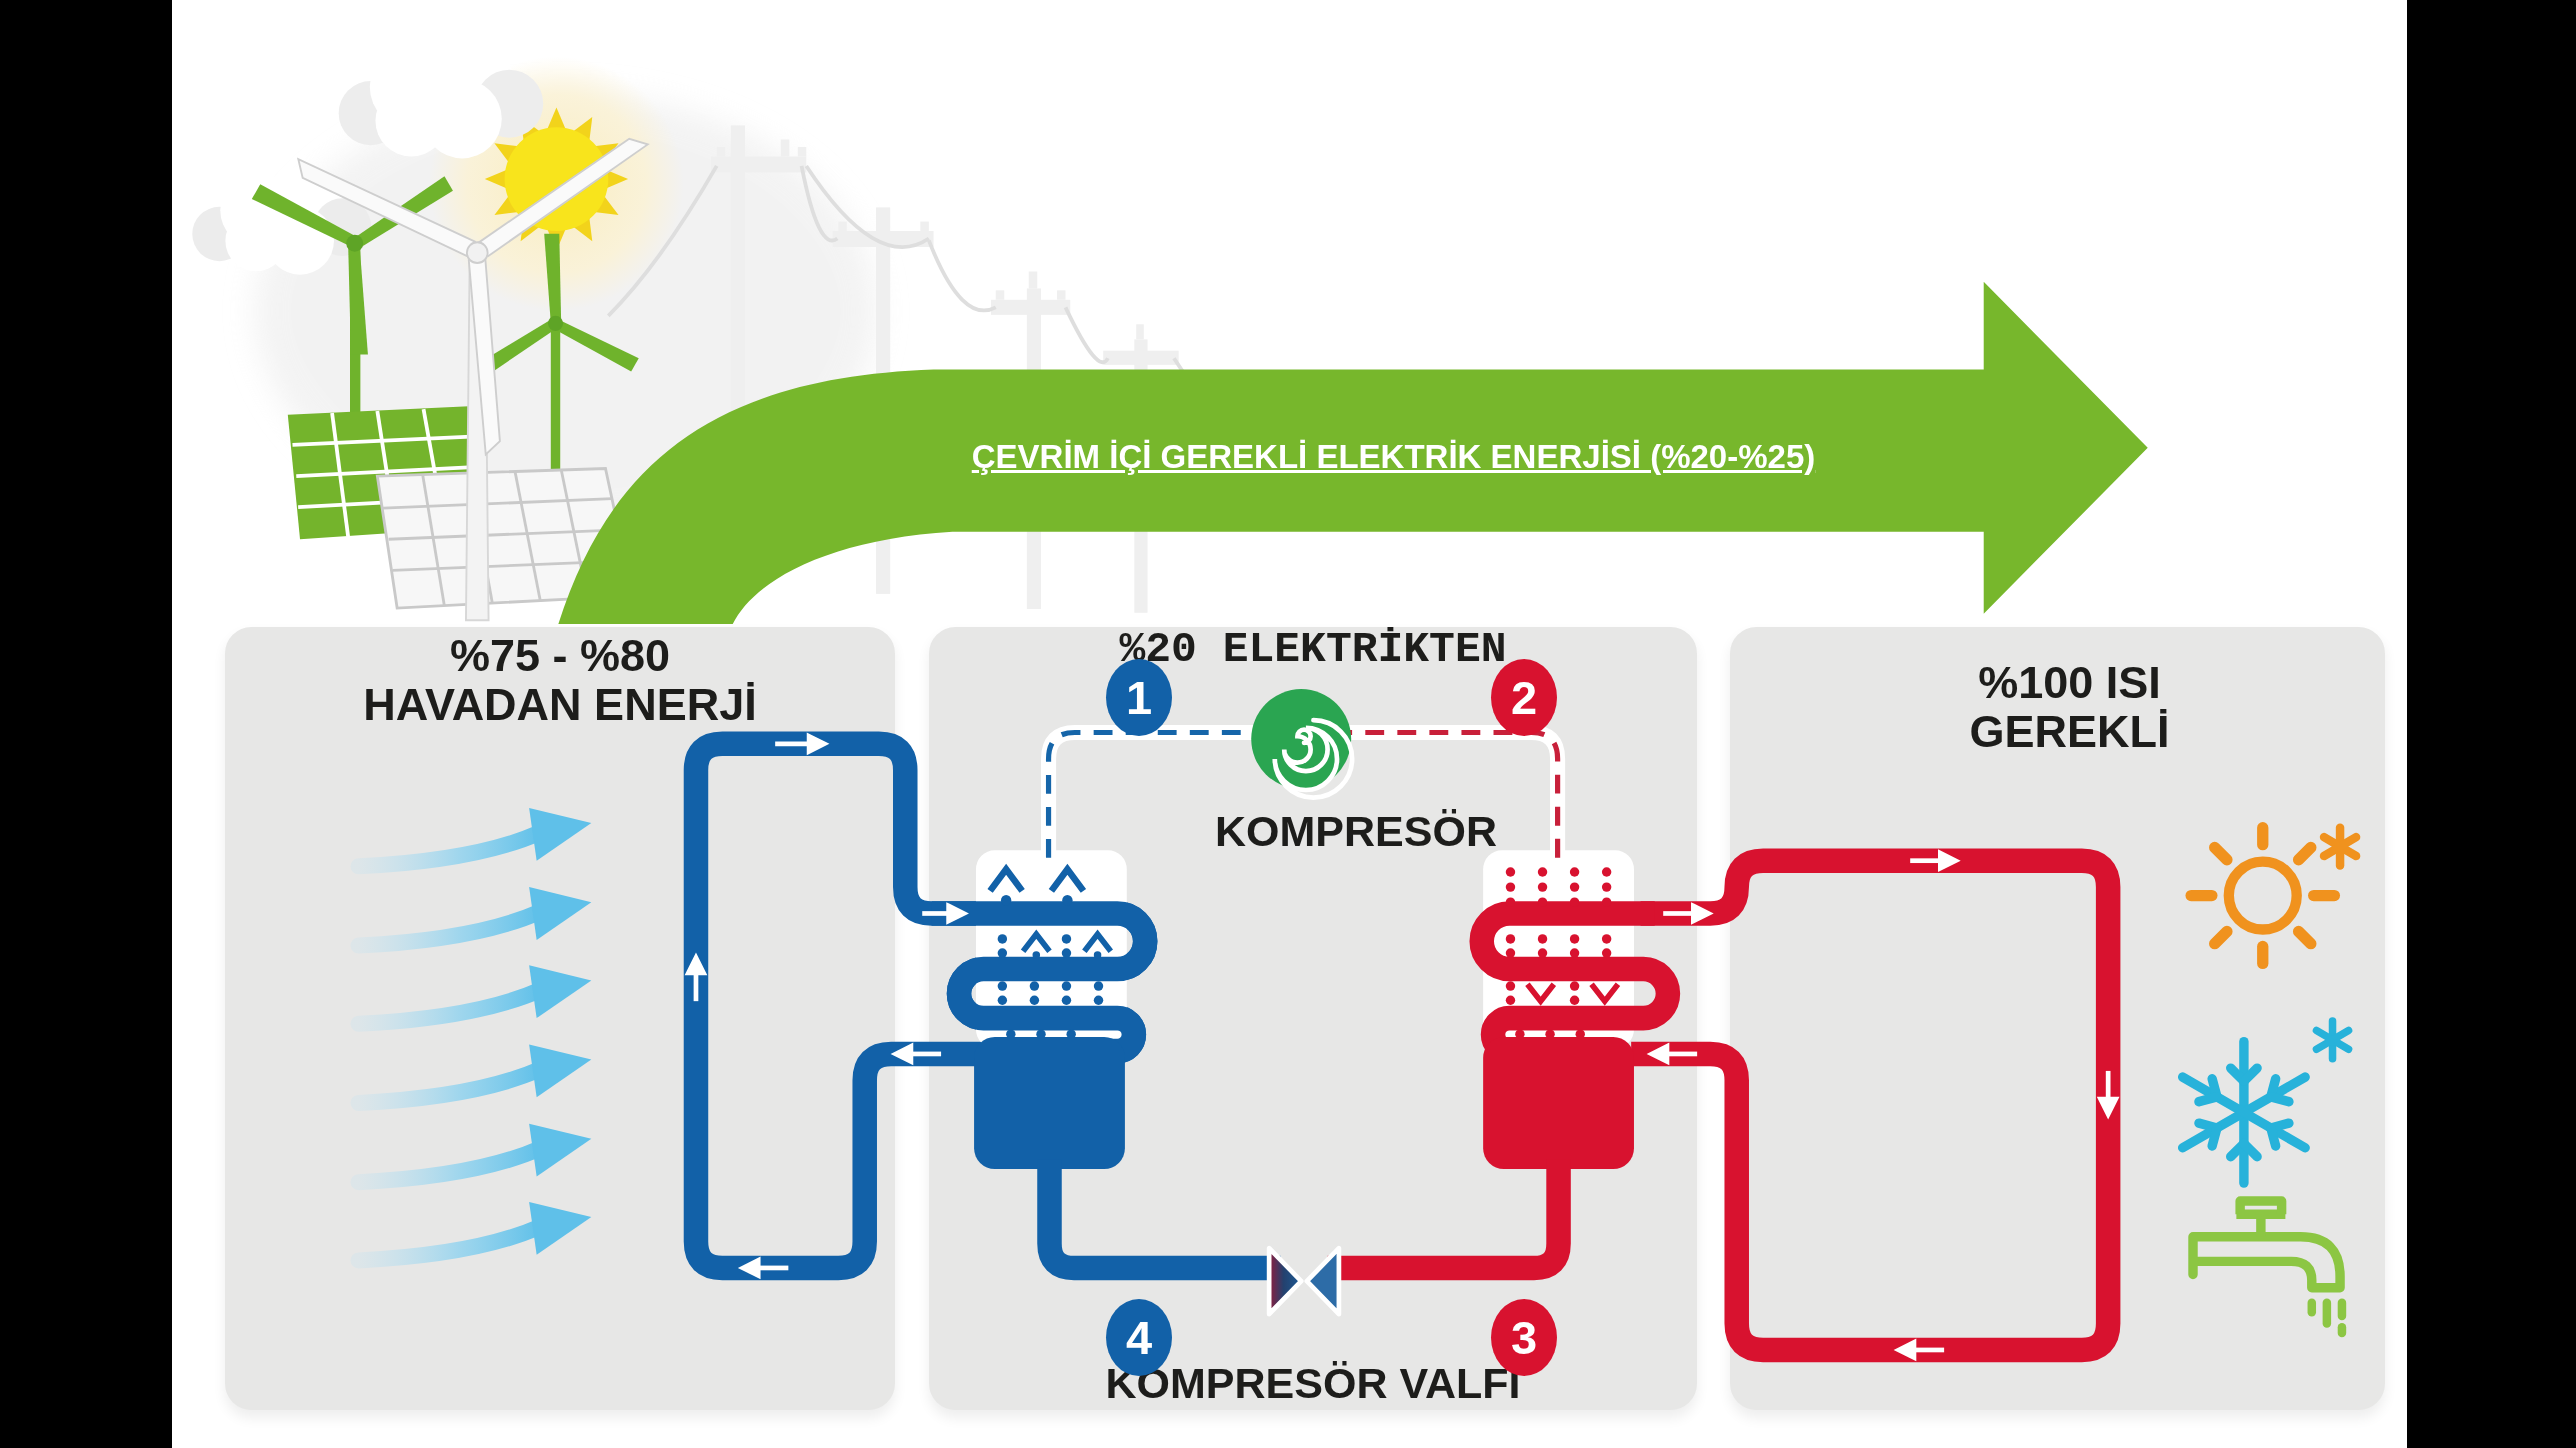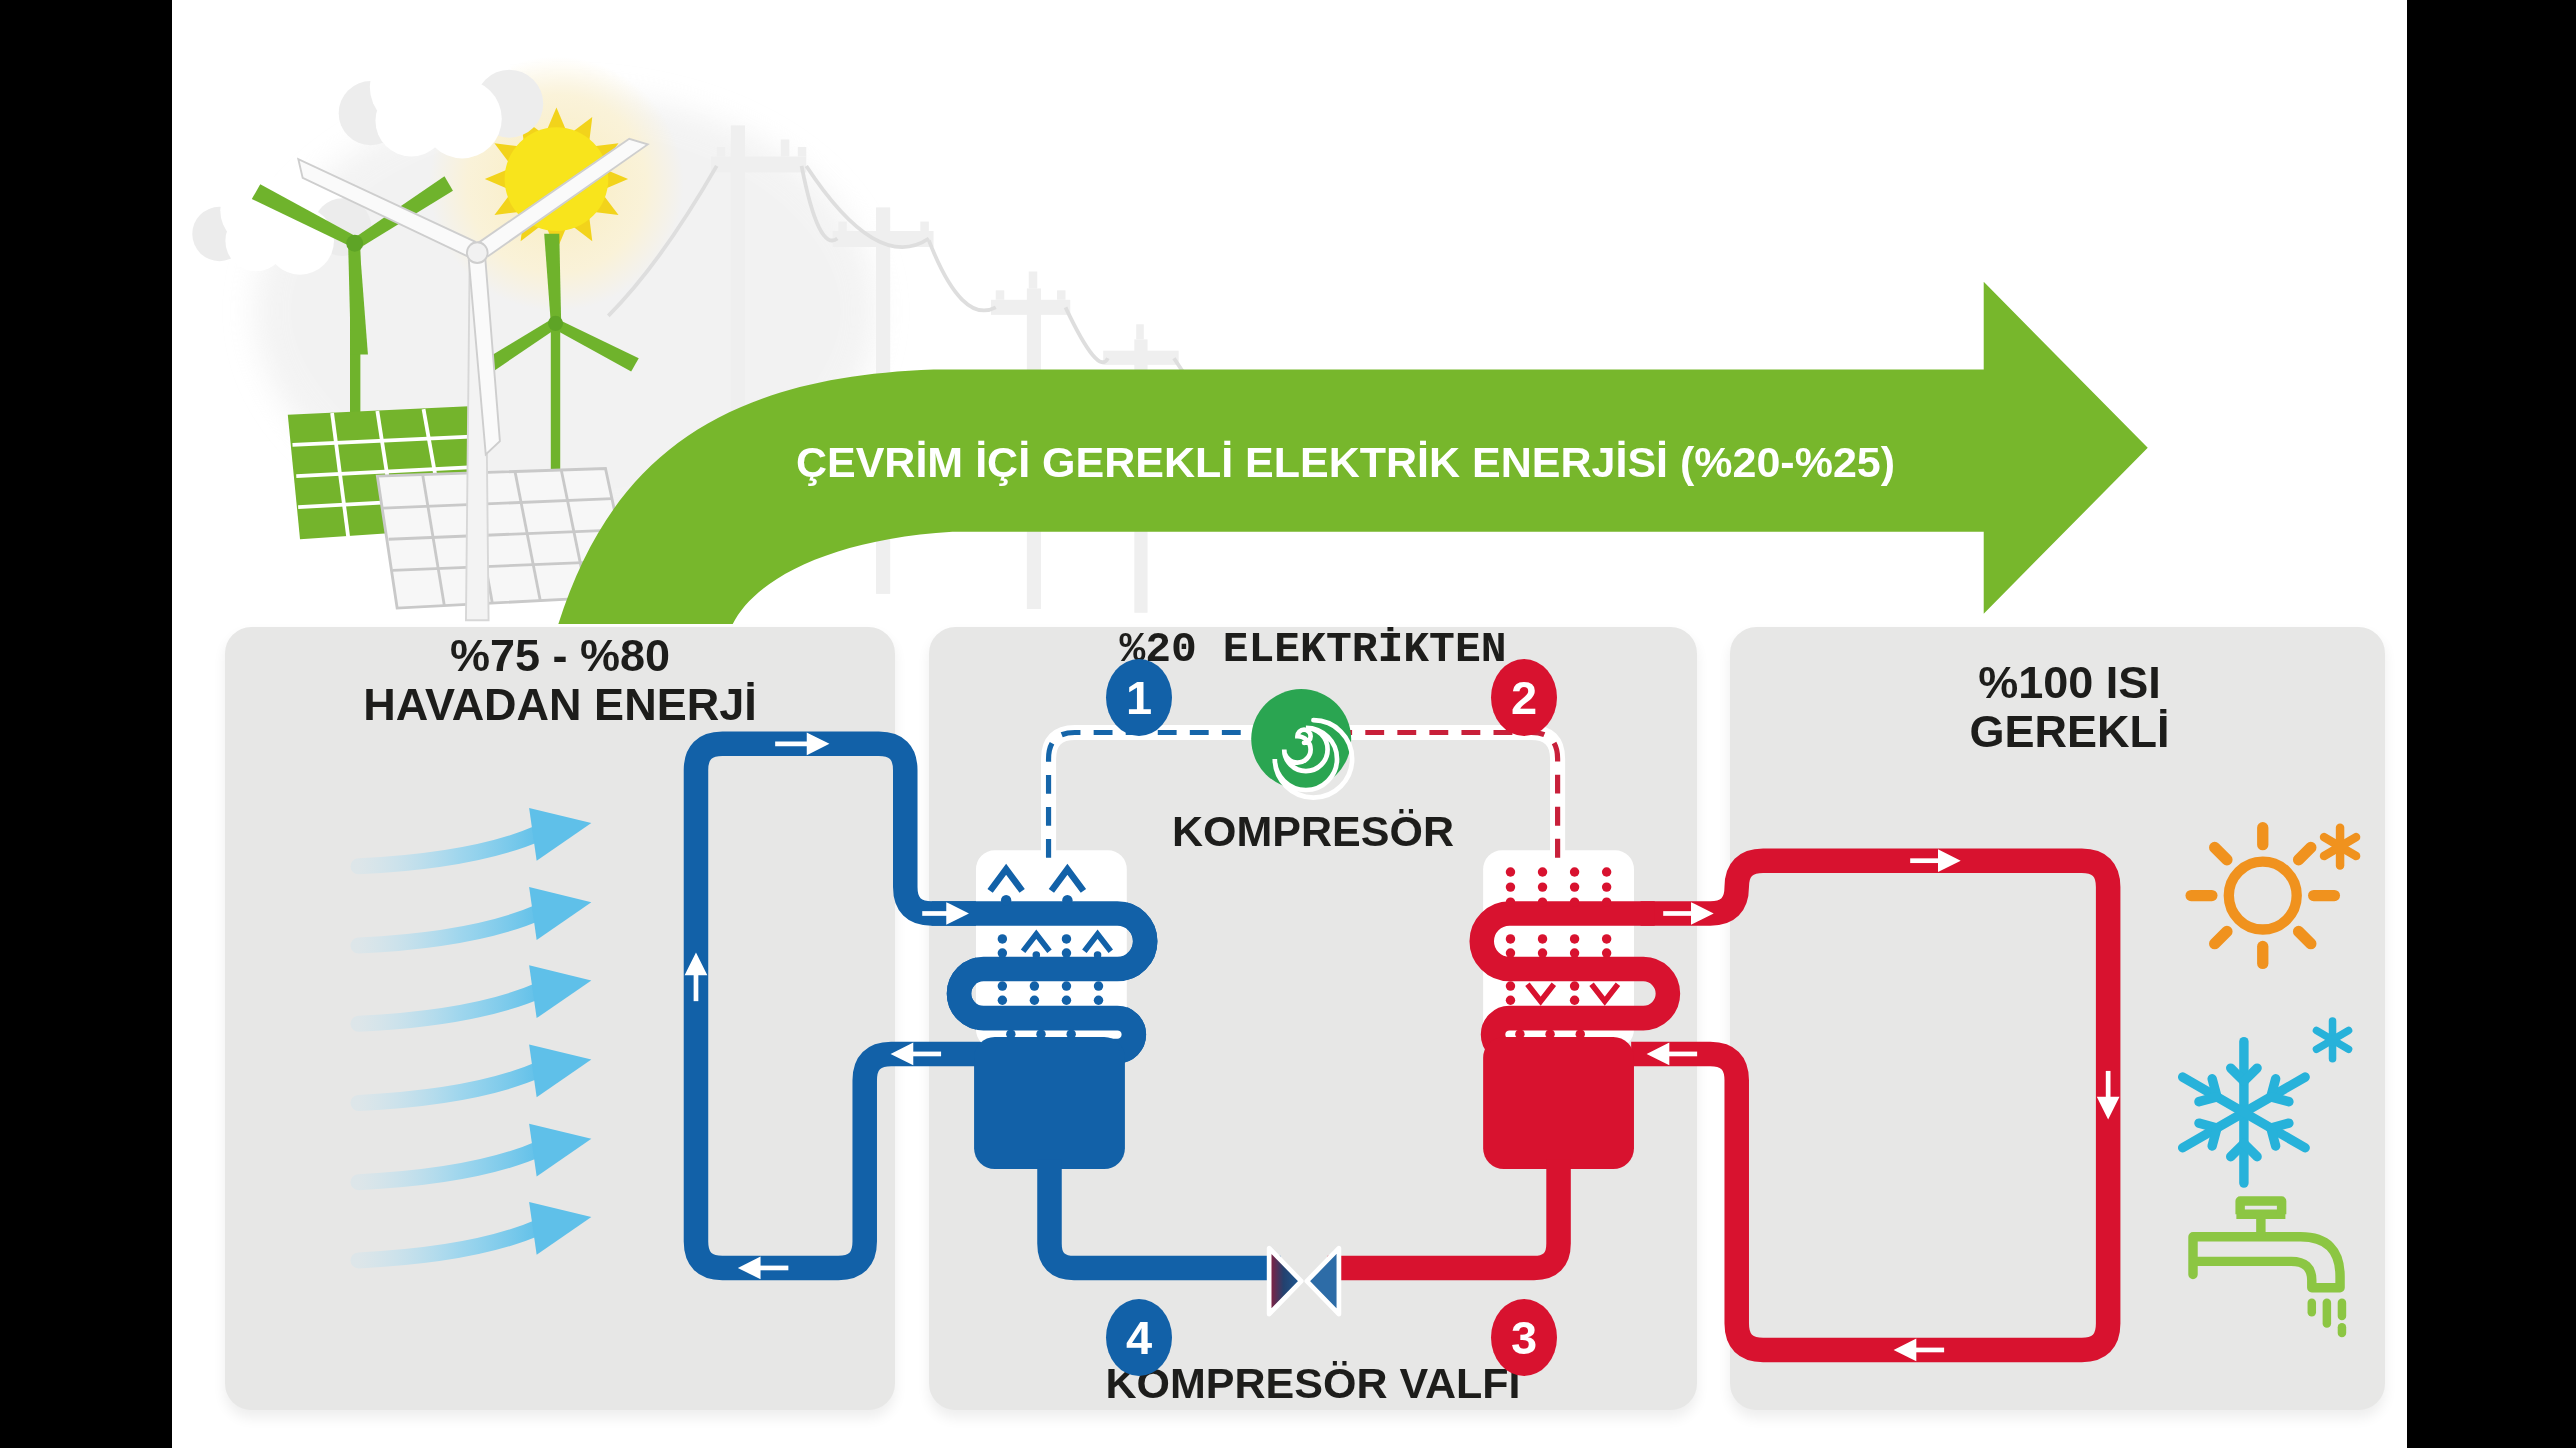--- a/index.html
+++ b/index.html
@@ -423,29 +423,29 @@
     <path d="M 2376 1288 V 1274 H 2420 V 1288"></path>
     <g stroke-width="9" stroke-linecap="round">
       <line x1="2452" y1="1382" x2="2452" y2="1392"></line>
       <line x1="2468" y1="1382" x2="2468" y2="1404"></line>
       <line x1="2484" y1="1382" x2="2484" y2="1396"></line>
       <line x1="2484" y1="1408" x2="2484" y2="1414"></line>
     </g>
   </g>
 </svg>
 
-<div class="lbl banner-lbl" style="left:780px;top:438px;width:1131px;font-size:43px;">ÇEVRİM İÇİ GEREKLİ ELEKTRİK ENERJİSİ (%20-%25)</div>
+<div class="lbl banner-lbl" style="left:828px;top:438px;width:1131px;font-size:33px;text-decoration:underline;">ÇEVRİM İÇİ GEREKLİ ELEKTRİK ENERJİSİ (%20-%25)</div>
 
 <div class="lbl two-line" style="left:225px;top:631px;width:670px;font-size:45px;">
   <div>%75 - %80</div>
   <div>HAVADAN ENERJİ</div>
 </div>
 
 <div class="lbl" style="left:929px;top:625px;width:768px;font-size:43px;font-family:Liberation Mono, monospace;">%20 ELEKTRİKTEN</div>
-<div class="lbl" style="left:929px;top:807px;width:768px;font-size:43px;">KOMPRESÖR</div>
+<div class="lbl" style="left:929px;top:807px;width:768px;font-size:43px;padding-left:43px;">KOMPRESÖR</div>
 <div class="lbl" style="left:929px;top:1359px;width:768px;font-size:43px;">KOMPRESÖR VALFİ</div>
 
 <div class="lbl two-line" style="left:1730px;top:658px;width:655px;font-size:45px;padding-left:12px;">
   <div>%100 ISI</div>
   <div>GEREKLİ</div>
 </div>
 
 <div class="badge blue" style="left:1106px;top:659px;">1</div>
 <div class="badge red" style="left:1491px;top:659px;">2</div>
 <div class="badge red" style="left:1491px;top:1299px;">3</div>

